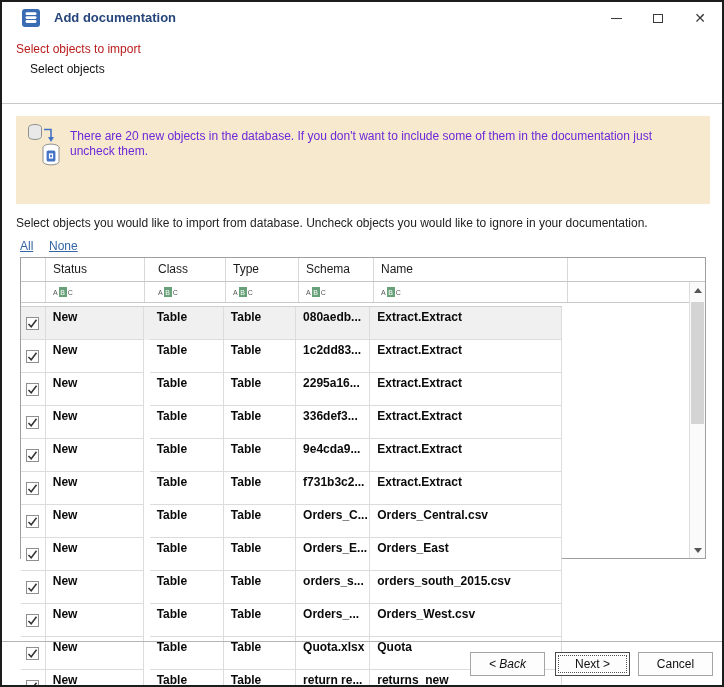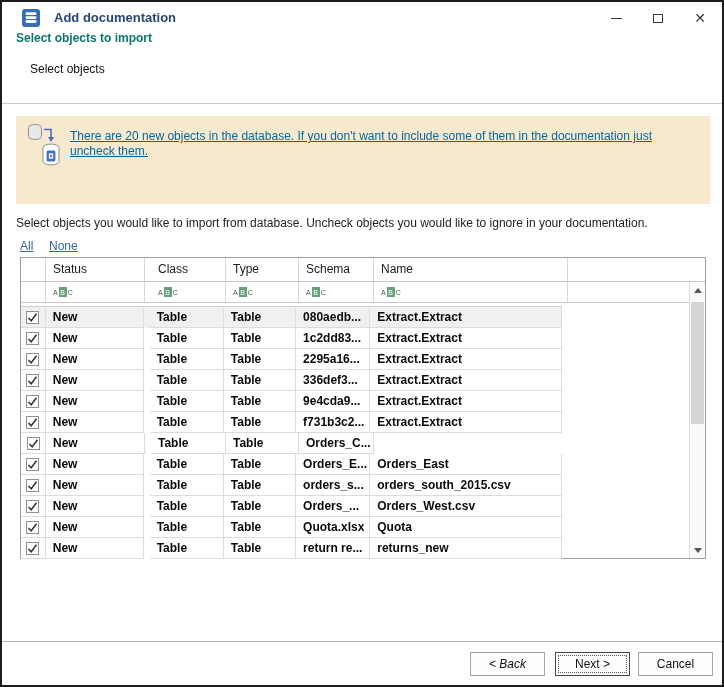--- a/index.html
+++ b/index.html
@@ -15,28 +15,28 @@
   
   .titlebar { position:absolute; left:0; top:0; right:0; height:32px; background:#fff;text-align:center; }
   .app-icon { position:absolute; left:20px; top:7px; width:18px; height:18px; }
   .title-text { position:absolute; left:52px; top:8px; font-weight:bold; font-size:13px; color:var(--title-text,#26457A); }
   .win-btn { position:absolute; top:2px; width:28px; height:28px; display:flex; align-items:center; justify-content:center; color:#3a3a3a; }
   .btn-min { left:600px; } .btn-max { left:642px; } .btn-close { left:684px; font-size:14px; }
   .glyph-min { display:block; width:11px; height:0; border-top:1.5px solid #3a3a3a; }
   .glyph-max { display:block; width:10px; height:9px; border:1.5px solid #3a3a3a; background:transparent; }
 
   
-  .wiz-title { position:absolute; left:14px; top:29px; font-weight:bold; color:#0f766e; }
+  .wiz-title { position:absolute; left:14px; top:40px; font-weight:normal; color:#b91c1c; }
   .wiz-sub   { position:absolute; left:28px; top:60px; color:#111; }
   .head-sep  { position:absolute; left:0; right:0; top:101px; height:0; border-top:1px solid #c9c9c9; }
 
   
   .banner { position:absolute; left:14px; top:114px; width:694px; height:88px; background:var(--banner-bg,#F6E9CD); }
   .banner-icon { position:absolute; left:10px; top:6px; }
-  .banner-text { position:absolute; left:54px; right:12px; top:13px; color:#0369a1; line-height:15px;text-decoration:underline; }
+  .banner-text { position:absolute; left:54px; right:12px; top:13px; color:#6d28d9; line-height:15px; }
 
   
   .instruction { position:absolute; left:14px; top:214px; color:#222; }
   .link { position:absolute; top:237px; color:var(--link-blue,#3465A4); text-decoration:underline; cursor:pointer; }
   .link-all { left:18px; } .link-none { left:47px; }
 
   
   .grid { position:absolute; left:18px; top:255px; width:686px; height:302px; border:1px solid #9f9f9f; background:#fff; }
   .grid-header { display:flex; height:24px; border-bottom:1px solid #c6c6c6; }
   .grid-header .hcell { border-right:1px solid #d8d8d8; line-height:23px; padding-left:7px; color:#1a1a1a; overflow:hidden; white-space:nowrap; }
@@ -48,21 +48,21 @@
   .filter-row { position:absolute; left:0; top:0; right:16px; height:21px; border-bottom:1px solid #c9c9c9; display:flex; }
   .filter-row .fcell { border-right:1px solid #d8d8d8; display:flex; align-items:center; padding-left:7px; }
   .filter-row .f-trail { flex:1; border-right:none; }
   .abc { display:inline-flex; align-items:center; gap:1px; }
   .abc-a,.abc-c { font-size:7px; color:#555; line-height:1; }
   .abc-b { display:inline-flex; align-items:center; justify-content:center; width:8px; height:10px; background:var(--filter-green,#68A179); color:#fff; font-size:7px; line-height:1; }
 
   .preband { position:absolute; left:0; top:21px; width:541px; height:4px; border-bottom:1px solid #cfcfcf; background:#fff; }
 
   .rows { position:absolute; left:0; top:25px; width:541px; }
-  .row { display:flex; height:21px; background:#fff; }
+  .row { display:flex; height:33px; background:#fff; }
   .row.focused { background:var(--row-highlight,#F0F0F0); }
   .row .cell { border-right:1px solid #dcdcdc; border-bottom:1px solid #dcdcdc; font-weight:bold; color:#0a0a0a; line-height:20px; padding-left:7px; overflow:hidden; white-space:nowrap; }
   .row .c-cb { display:flex; align-items:center; justify-content:center; padding-left:0; }
   .cb { display:inline-flex; align-items:center; justify-content:center; width:13px; height:13px; border:1px solid #8f8f8f; background:#fff; }
 
   
   .vscroll { position:absolute; right:0; top:0; bottom:0; width:16px; background:#fafafa; border-left:1px solid #dcdcdc; }
   .vs-up,.vs-down { position:absolute; left:0; right:0; height:16px; display:flex; align-items:center; justify-content:center; }
   .vs-up{ top:0; } .vs-down{ bottom:0; }
   .tri-up { width:0; height:0; border-left:4px solid transparent; border-right:4px solid transparent; border-bottom:5px solid #555; }
@@ -269,20 +269,21 @@
       <span class="cb">
         <svg width="11" height="11" viewBox="0 0 11 11">
                   <polyline points="1.5,6 4.2,8.8 9.5,1.8" fill="none" stroke="#333" stroke-width="1.5"></polyline>
                 </svg>
       </span>
     </div>
     <div class="cell w-status">New</div>
     <div class="cell w-class">Table</div>
     <div class="cell w-type">Table</div>
     <div class="cell w-schema">Orders_C...</div>
+    <div class="cell w-name">Orders_Central.csv</div>
   </div>
           <div class="row">
     <div class="cell c-cb w-cb">
       <span class="cb">
         <svg width="11" height="11" viewBox="0 0 11 11">
                   <polyline points="1.5,6 4.2,8.8 9.5,1.8" fill="none" stroke="#333" stroke-width="1.5"></polyline>
                 </svg>
       </span>
     </div>
     <div class="cell w-status">New</div>

